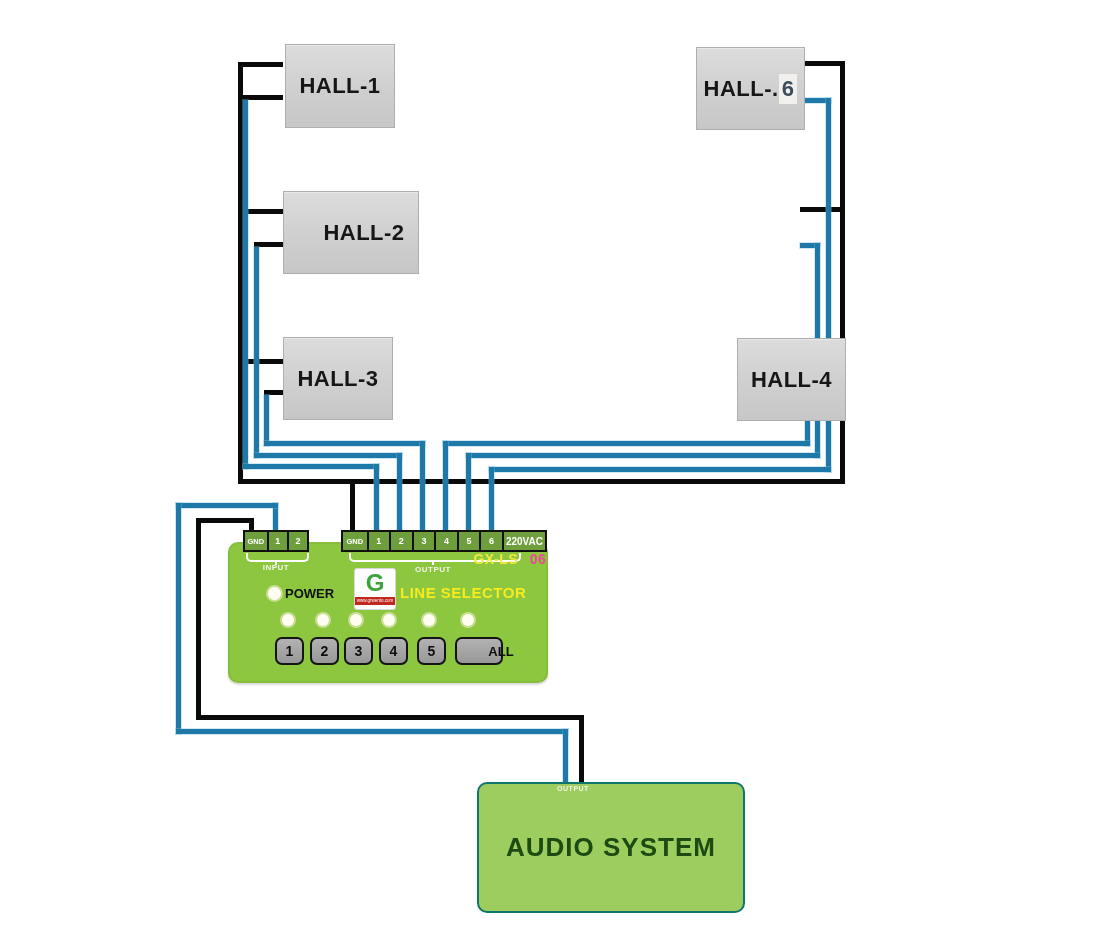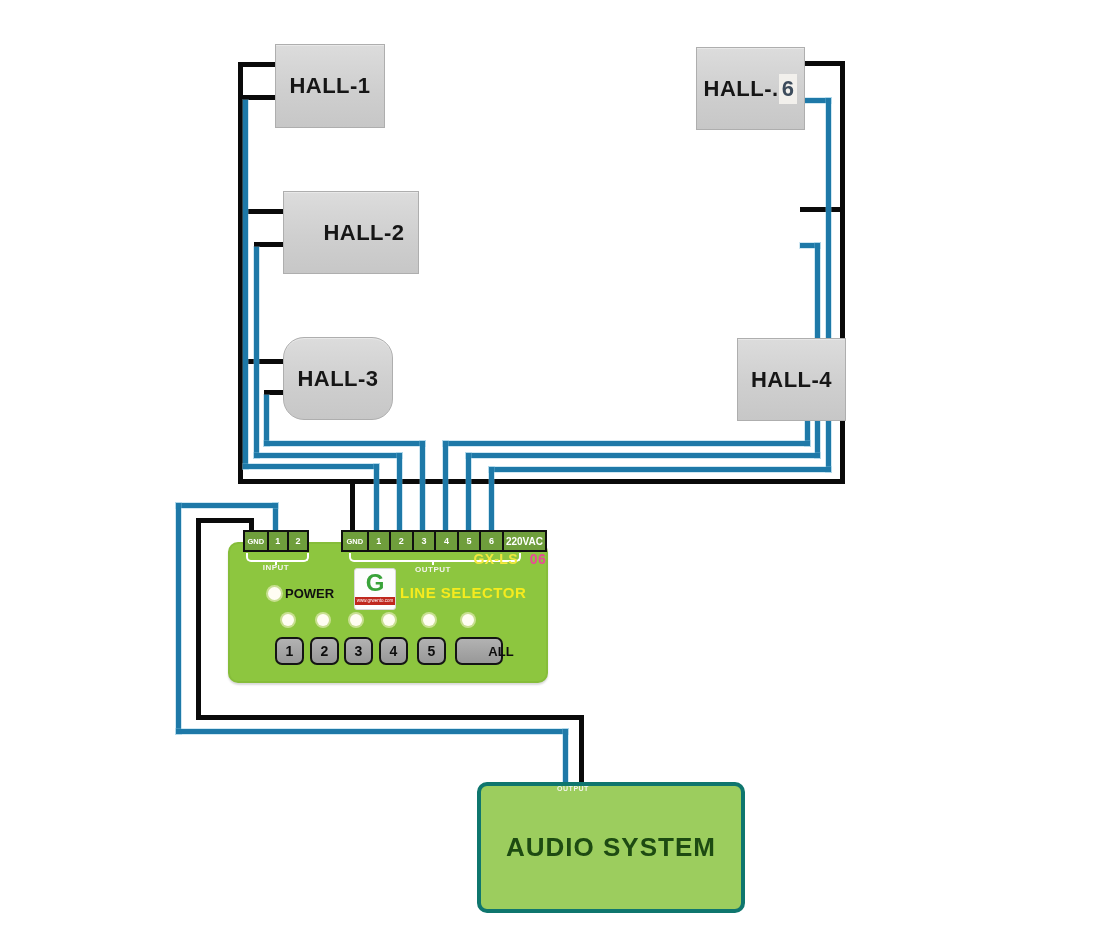--- a/index.html
+++ b/index.html
@@ -43,21 +43,21 @@
   .led{position:absolute;width:12px;height:12px;border-radius:50%;background:#fffdf2;
        box-shadow:0 0 0 2px rgba(250,244,214,.55);z-index:3;}
   .powerled{width:13px;height:13px;}
   .powerlabel{position:absolute;left:285px;top:586px;font-weight:bold;font-size:13px;color:#101010;z-index:3;}
   .pushbtn{position:absolute;width:29px;height:28px;border-radius:7px;border:2px solid #141414;
            background:linear-gradient(180deg,#b2b2b2,#989898);display:flex;align-items:center;
            justify-content:center;font-weight:bold;font-size:14px;color:#0e0e0e;z-index:3;
            box-sizing:border-box;}
   
   .audio{position:absolute;left:477px;top:782px;width:268px;height:131px;background:#9ccd5e;
-         border:4px solid #0f766e;border-radius:10px;box-sizing:border-box;z-index:2;
+         border:2px solid #0f766e;border-radius:10px;box-sizing:border-box;z-index:2;
          display:flex;align-items:center;justify-content:center;}
   .audio .title{font-weight:bold;font-size:26px;color:#1d4a12;letter-spacing:1px;}
   .audioport{position:absolute;left:545px;top:785px;width:56px;text-align:center;color:#f2f4ea;
              font-weight:bold;font-size:7px;letter-spacing:.5px;z-index:3;}
 </style>
 </head>
 <body>
 
 <div class="canvas">
 
@@ -100,27 +100,27 @@
   <div class="wire wu" style="left:803px;top:98px;width:28px;height:5px;"></div>
   <div class="wire wu" style="left:826px;top:98px;width:5px;height:374px;"></div>
   <div class="wire wu" style="left:489px;top:467px;width:342px;height:5px;"></div>
   <div class="wire wu" style="left:489px;top:467px;width:5px;height:64px;"></div>
   <div class="wire wu" style="left:273px;top:503px;width:5px;height:28px;"></div>
   <div class="wire wu" style="left:176px;top:503px;width:102px;height:5px;"></div>
   <div class="wire wu" style="left:176px;top:503px;width:5px;height:231px;"></div>
   <div class="wire wu" style="left:176px;top:729px;width:392px;height:5px;"></div>
   <div class="wire wu" style="left:563px;top:729px;width:5px;height:54px;"></div>
 
-  <div class="hall" style="left:275px;top:44px;width:108px;height:82px;">
+  <div class="hall" style="left:285px;top:44px;width:108px;height:82px;">
     <span>HALL-1</span>
   </div>
   <div class="hall" style="left:283px;top:191px;width:108px;height:81px;padding-left:26px;">
     <span>HALL-2</span>
   </div>
-  <div class="hall" style="left:283px;top:337px;width:108px;height:81px;border-radius:21px;">
+  <div class="hall" style="left:283px;top:337px;width:108px;height:81px;">
     <span>HALL-3</span>
   </div>
   <div class="hall" style="left:696px;top:47px;width:107px;height:81px;">
     <span>HALL-.</span>
       <span class="patch">6</span>
   </div>
   <div class="hall" style="left:693px;top:338px;width:107px;height:81px;margin-left:44px;">
     <span>HALL-4</span>
   </div>
 

